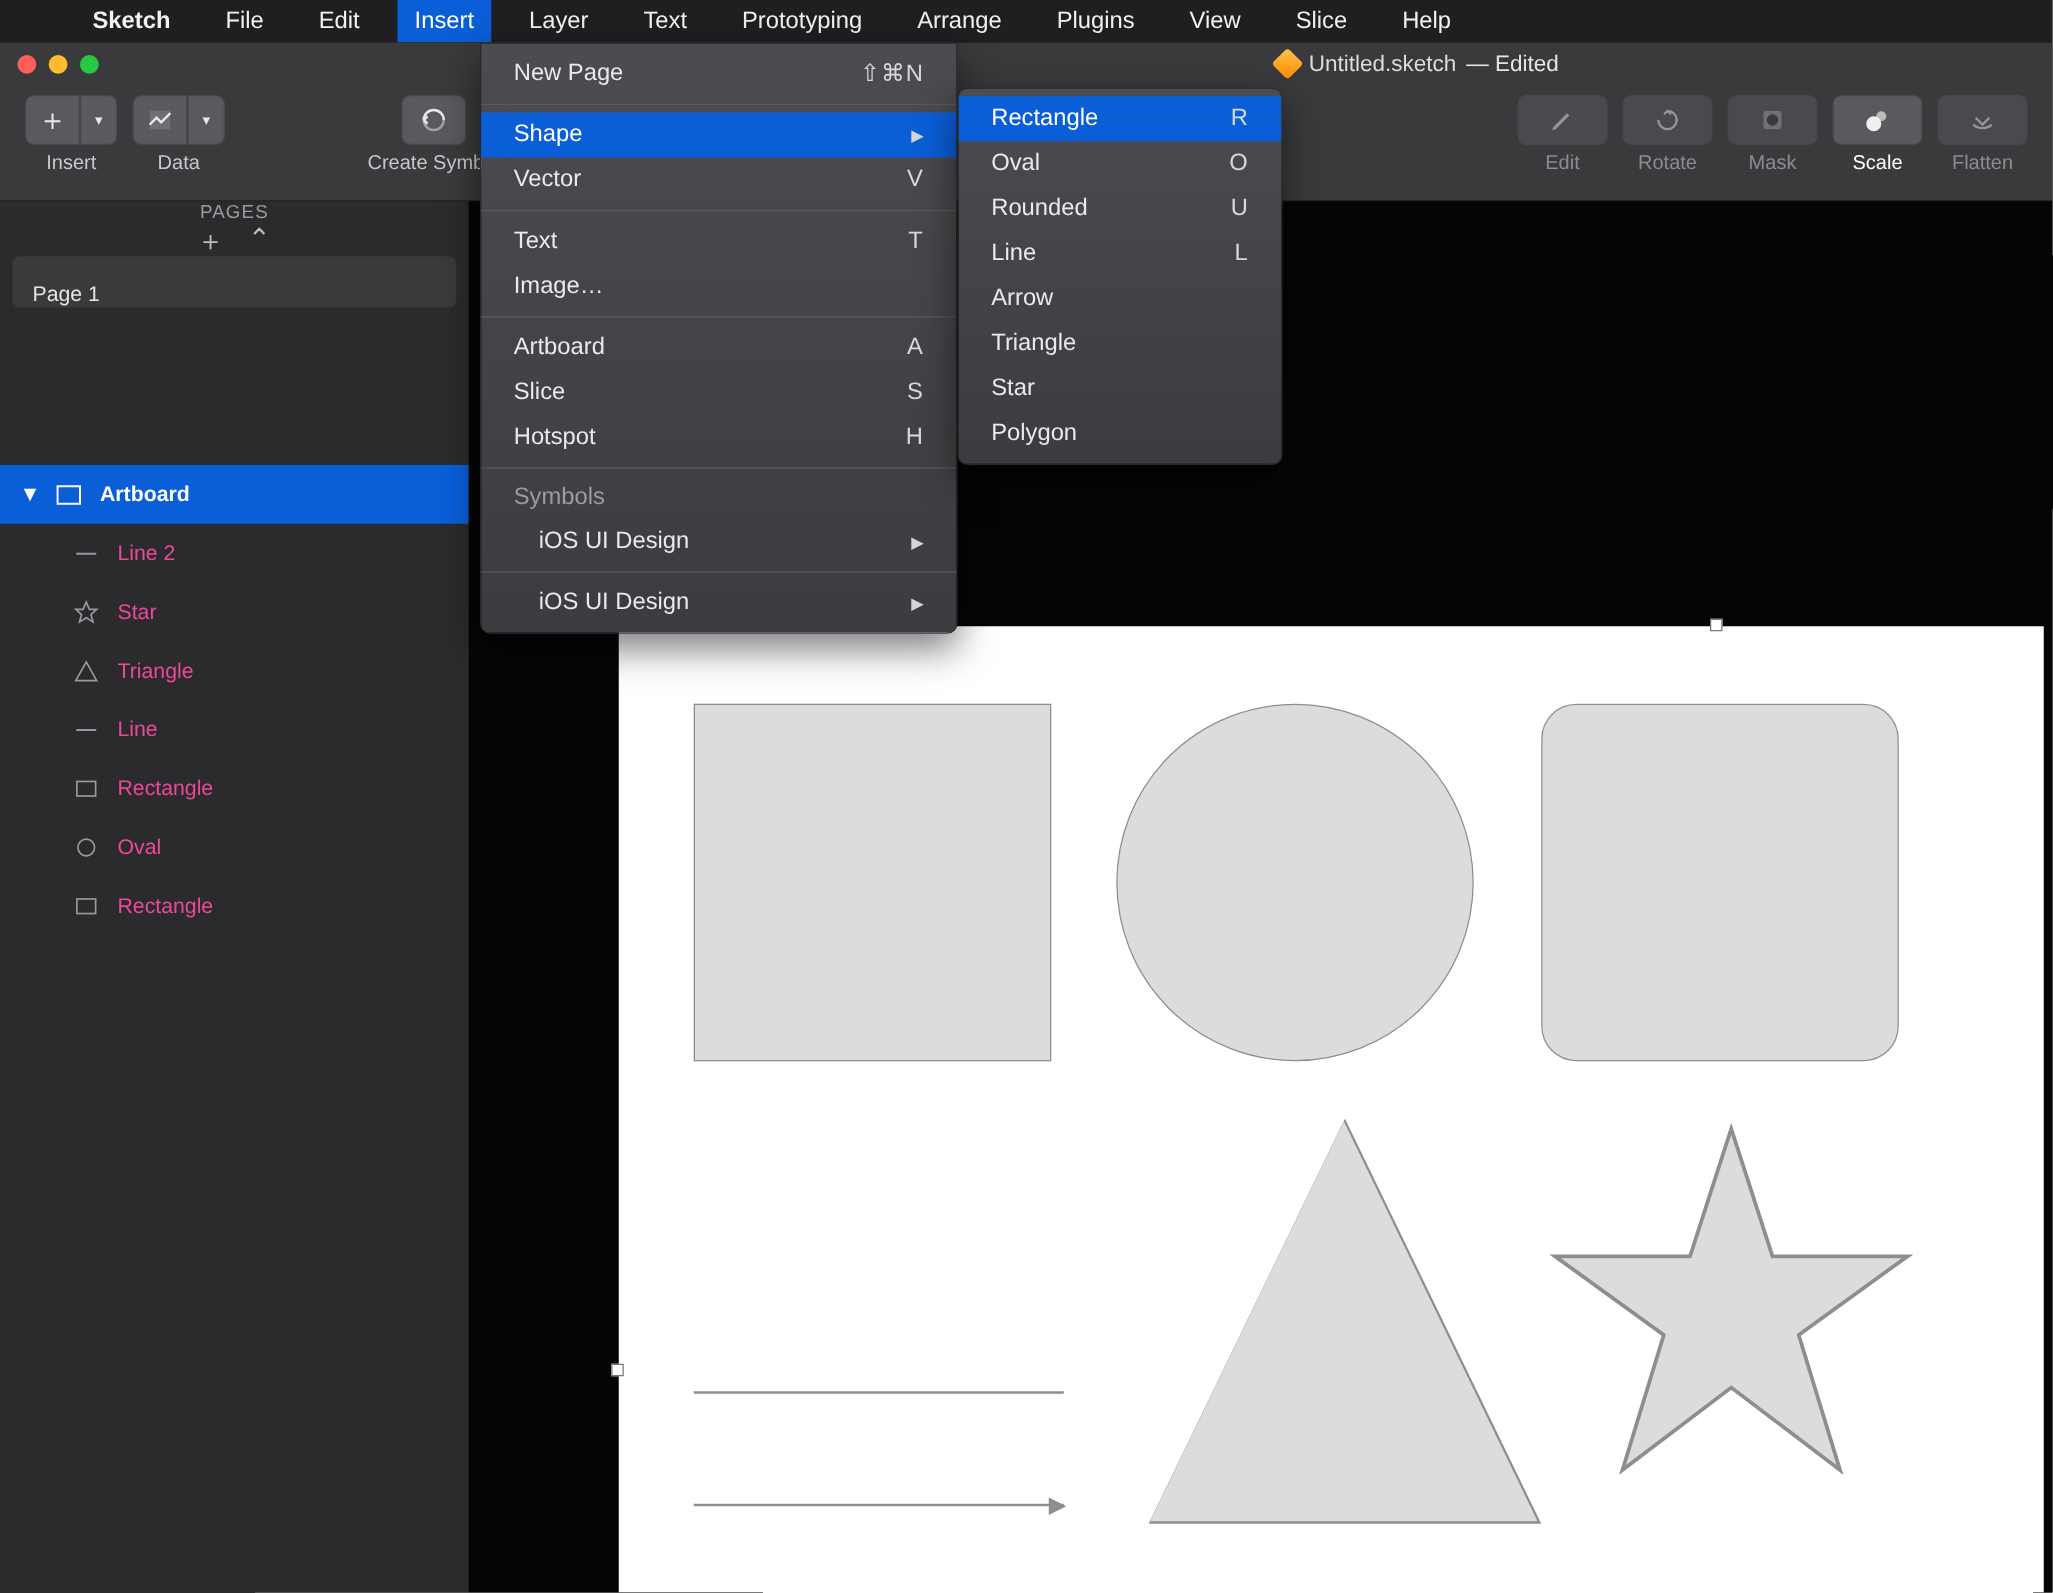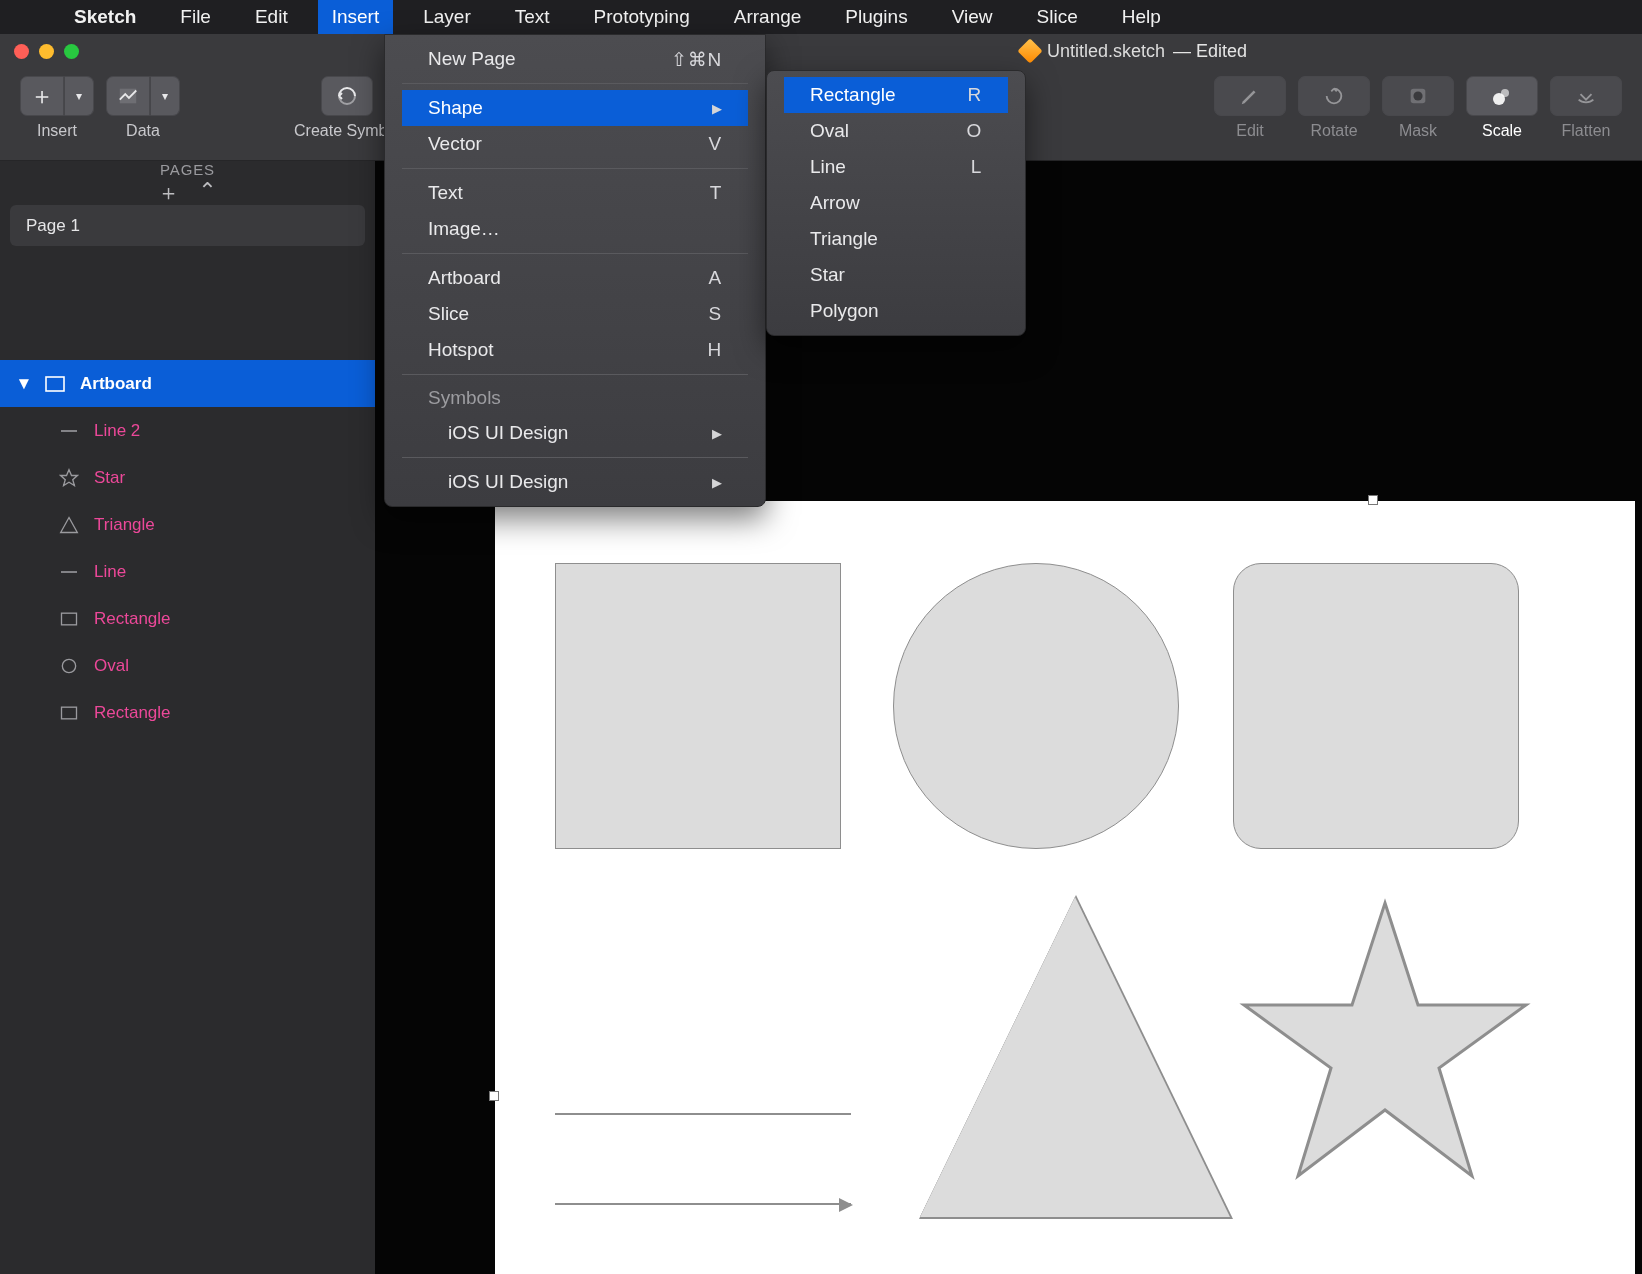--- a/index.html
+++ b/index.html
@@ -35,21 +35,21 @@
 .tool-right{display:flex;gap:12px;}
 .tool-right .tgroup .tbtn{width:72px;}
 .toolbar .dim .tbtn{background:#4a4a4e;}
 .toolbar .dim .tlabel{color:#8c8c90;}
 .toolbar .active .tlabel{color:#fff;}
 
 .content { display:flex; height:calc(100% - 127px); }
 .sidebar { width:375px; background:#2b2b2d; display:flex; flex-direction:column; }
 .pages-hdr { height:44px; display:flex; align-items:center; padding:0 18px; font-size:15px; letter-spacing:0.06em; color:#9a9a9e; justify-content:space-between;flex-direction:column; }
 .pages-hdr .right{display:flex; gap:18px; font-size:22px; color:#bdbdc0;}
-.page-row { height:41px; background:#3a3a3d; border-radius:6px; margin:0 10px 4px 10px; display:flex; align-items:center; padding:0 16px; font-size:17px; color:#e5e5e7; }
+.page-row { height:41px; background:#3a3a3d; border-radius:6px; margin:0 10px 16px 10px; display:flex; align-items:flex-end; padding:0 16px; font-size:17px; color:#e5e5e7; }
 
 .layers { margin-top:110px; }
 .layer-item { height:47px; display:flex; align-items:center; gap:14px; font-size:17px; color:#dcdcde; padding-left:18px; }
 .layer-item.selected{ background:#0a5ed7; color:#fff; font-weight:600; }
 .layer-item .disc{width:12px;display:flex;justify-content:center;}
 .layer-item.child{ padding-left:58px; color:#ec4899; font-weight:400;}
 .li-ico{width:22px;height:22px;display:flex;align-items:center;justify-content:center;color:#9a9a9e;}
 
 .canvas-wrap{ flex:1; background:#050505; position:relative; overflow:hidden;}
 .canvas { position:absolute; left:120px; top:340px; width:1140px; height:1000px; background:#fff; }
@@ -62,21 +62,21 @@
 .oval{left:398px;top:62px;width:286px;height:286px;border-radius:50%;}
 .rounded{left:738px;top:62px;width:286px;height:286px;border-radius:28px;}
 .line1{position:absolute;left:60px;top:612px;width:296px;height:0;border-top:2px solid #8e8e8e;}
 .arrow{position:absolute;left:60px;top:702px;width:296px;height:0;border-top:2px solid #8e8e8e;}
 .arrow::after{content:"";position:absolute;right:-2px;top:-7px;border-left:14px solid #8e8e8e;border-top:7px solid transparent;border-bottom:7px solid transparent;}
 .tri{left:425px;top:396px;width:0;height:0;border-left:155px solid transparent;border-right:155px solid transparent;border-bottom:320px solid #dcdcdc;position:absolute;background:none; filter:drop-shadow(0 0 0 #8e8e8e);}
 .tri-outline{position:absolute;left:424px;top:394px;width:0;height:0;border-left:157px solid transparent;border-right:157px solid transparent;border-bottom:324px solid #8e8e8e;}
 .star-svg{position:absolute;left:740px;top:390px;}
 
 
-.menu { position:absolute; background:linear-gradient(#4c4c50,#3c3c40); border:1px solid #2a2a2c; border-radius:0 0 8px 8px; box-shadow:0 12px 30px rgba(0,0,0,.5); font-size:19px; color:#e9e9eb; padding:6px 17px; }
+.menu { position:absolute; background:linear-gradient(#4c4c50,#3c3c40); border:1px solid #2a2a2c; border-radius:0 0 8px 8px; box-shadow:0 12px 30px rgba(0,0,0,.5); font-size:19px; color:#e9e9eb; padding:6px 0; }
 .menu .mrow{ height:36px; display:flex; align-items:center; justify-content:space-between; padding:0 26px; }
 .menu .mrow.hl{ background:#0a5ed7; color:#fff; }
 .menu hr{ border:none; border-top:1px solid #5a5a5e; margin:6px 0;}
 .menu .mhead{ height:34px; display:flex; align-items:center; padding:0 26px; color:#9c9ca0;}
 .menu .sub{ padding-left:46px; }
 .menu .key{ color:#d8d8dc; font-size:19px; letter-spacing:0.04em;}
 .menu .arrow-r{ font-size:13px; color:#d5d5d7;}
 #menu-insert{ left:384px; top:34px; width:382px; }
 #menu-shape{ left:766px; top:70px; width:260px; border-radius:8px;}
 
@@ -358,20 +358,24 @@
 <div id="menu-shape" class="menu">
   <div class="mrow hl">
       <span>Rectangle</span>
       <span class="key">R</span>
     </div>
   <div class="mrow">
       <span>Oval</span>
       <span class="key">O</span>
     </div>
   <div class="mrow">
+      <span>Rounded</span>
+      <span class="key">U</span>
+    </div>
+  <div class="mrow">
       <span>Line</span>
       <span class="key">L</span>
     </div>
   <div class="mrow">
       <span>Arrow</span>
       <span></span>
     </div>
   <div class="mrow">
       <span>Triangle</span>
       <span></span>

